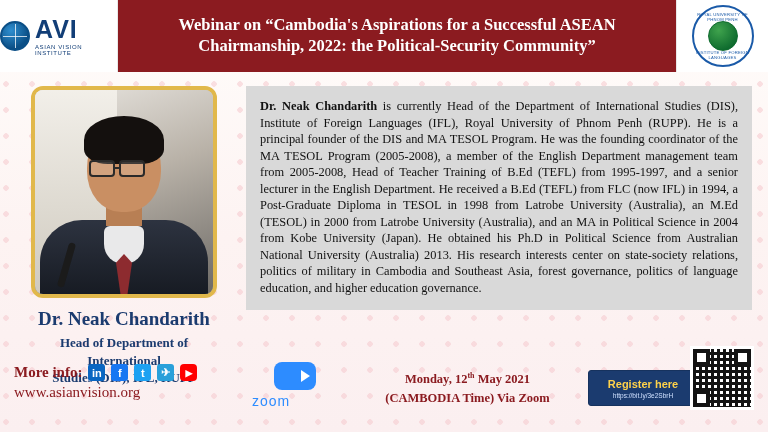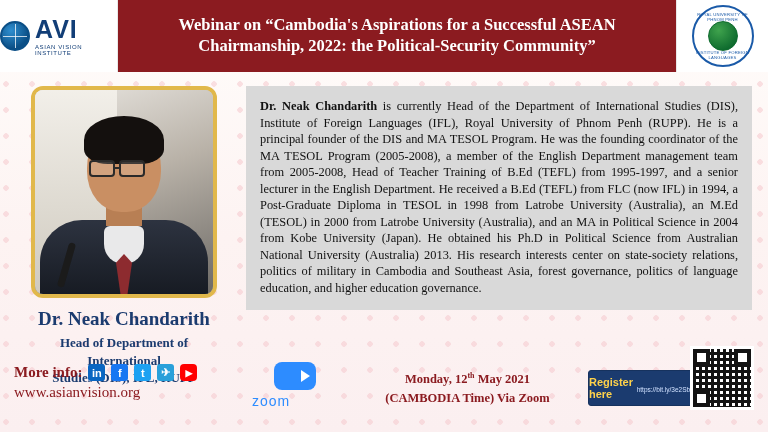--- a/index.html
+++ b/index.html
@@ -200,21 +200,21 @@
     font-size:14px; color:#2d8cff; letter-spacing:1px;
   }
   .date-block {
     position:absolute; left:360px; top:12px; width:215px; text-align:center;
     color:#8b1b20; font-weight:bold; font-size:12.5px; line-height:1.5;
   }
   .date-block sup { font-size:8px; }
   .register {
     position:absolute; left:588px; top:12px; width:110px; height:36px;
     background:#1b3b6f; border:1px solid #16325e; border-radius:3px;
-    display:flex; flex-direction:row; align-items:center; justify-content:center;
+    display:flex; flex-direction:column; align-items:center; justify-content:center;
   }
   .register-label {
     color:#ffd24a; font-weight:bold; font-size:11px;
     font-family:"Liberation Sans", sans-serif;
   }
   .register-link {
     color:#cfe0ff; font-size:6.5px; margin-top:2px;
     font-family:"Liberation Sans", sans-serif;
   }
   .qr {

